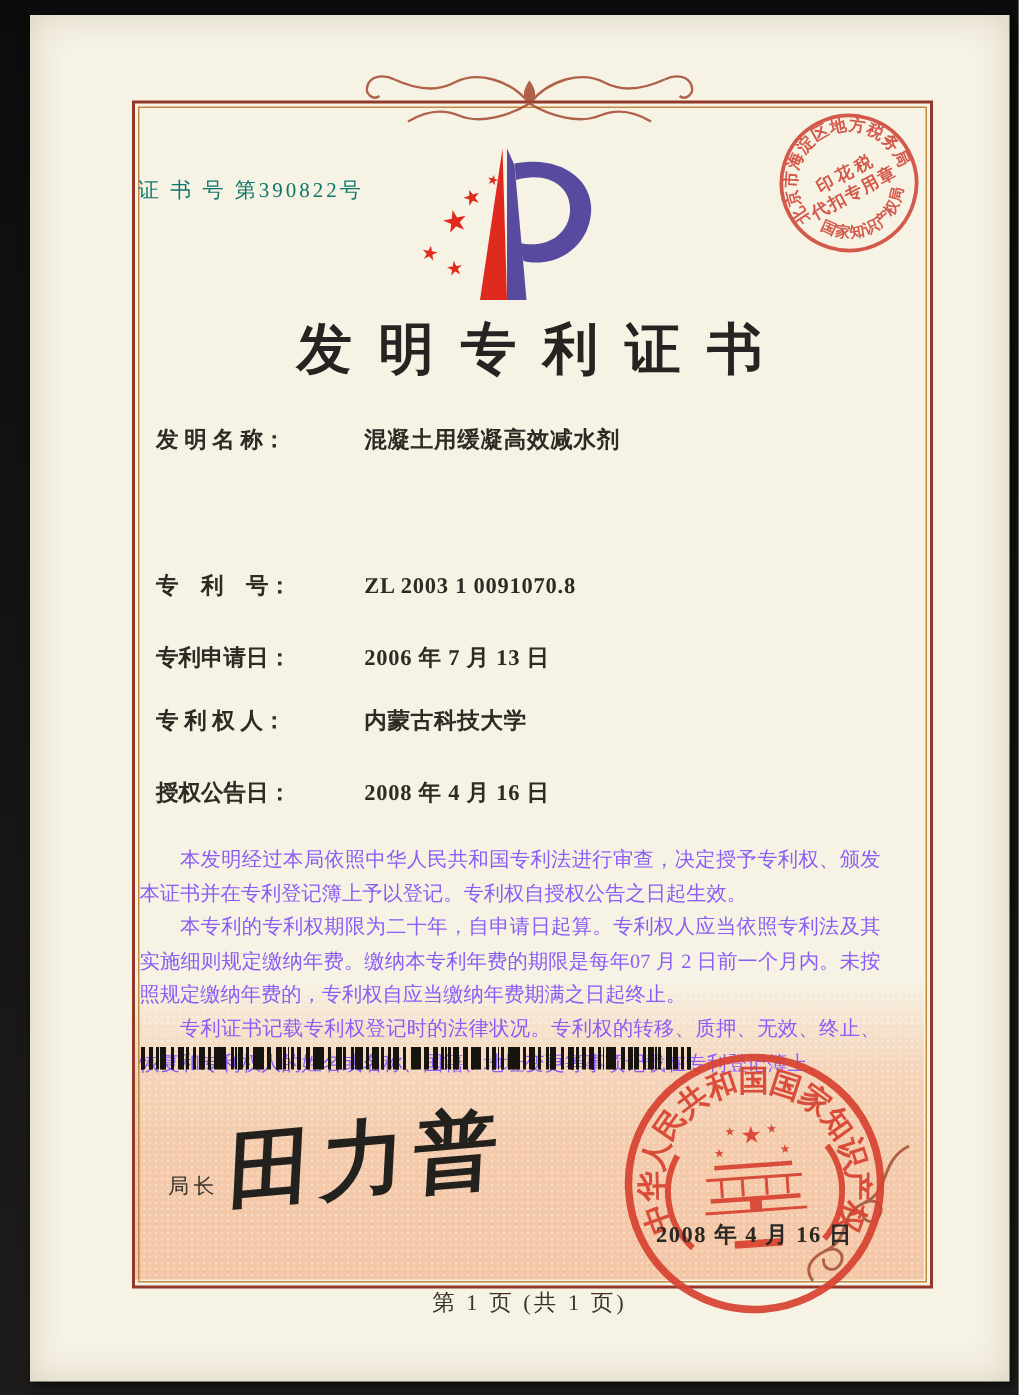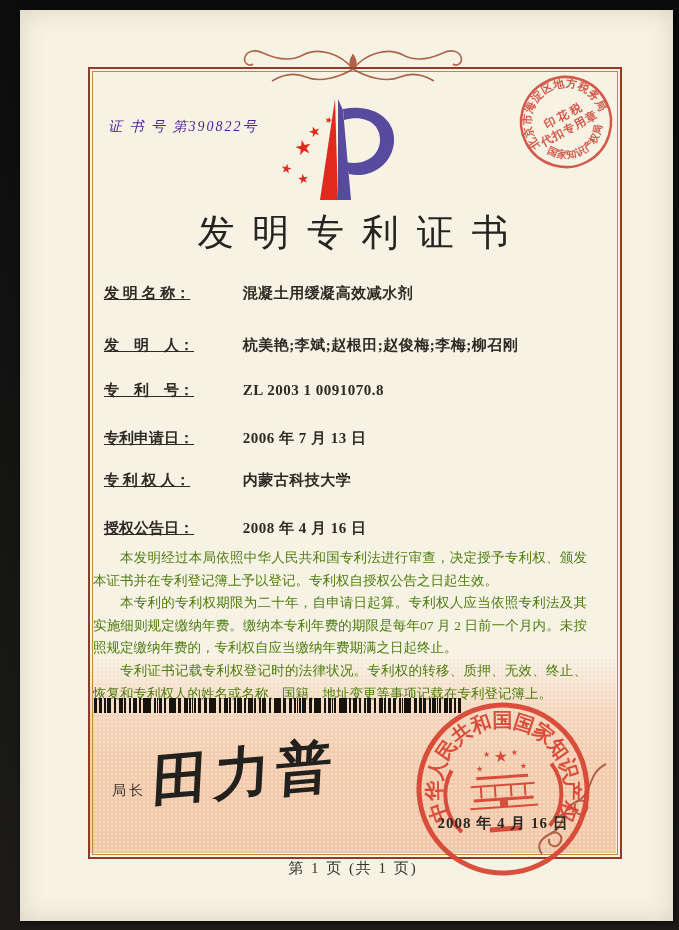--- a/index.html
+++ b/index.html
@@ -23,34 +23,34 @@
   }
   .pink-zone{
     position:absolute;left:70px;top:642px;width:526px;height:201px;z-index:1;
     background:
       radial-gradient(rgba(255,255,255,.38) .7px, rgba(255,255,255,0) 1px),
       linear-gradient(180deg, rgba(244,203,172,0) 0%, rgba(244,203,172,.75) 30%, #f4cbac 55%, #f3c6a6 100%);
     background-size:4px 4px, 100% 100%;
   }
   .abs{position:absolute;}
   .cert-no{
-    left:88px;top:108px;z-index:3;font-size:14px;letter-spacing:2px;color:#4c1d95;font-style:italic;
+    left:72px;top:108px;z-index:3;font-size:14px;letter-spacing:2px;color:#0f766e;
   }
   .logo{left:252px;top:86px;z-index:3;}
   .tax-stamp{left:496px;top:62px;z-index:4;transform:rotate(-28deg);opacity:.88;}
   .title{
     left:68px;top:198px;width:530px;z-index:3;text-align:center;
-    font-size:37px;font-weight:400;color:#262422;
+    font-size:37px;font-weight:700;color:#262422;
     letter-spacing:.48em;margin-left:.24em;
   }
   .field-row{left:84px;z-index:3;font-size:15px;color:#2e2a24;white-space:nowrap;}
-  .f-label{display:inline-block;min-width:92px;font-weight:600;text-decoration:underline;}
+  .f-label{display:inline-block;min-width:92px;font-weight:600;}
   .f-value{font-weight:600;letter-spacing:.5px;margin-left:43px;}
   .paragraphs{
-    left:73px;top:537px;width:494px;z-index:3;color:#4d7c0f;
+    left:73px;top:552px;width:494px;z-index:3;color:#8b5cf6;
     font-size:13.5px;line-height:22.6px;text-align:justify;
   }
   .paragraphs p{margin:0;text-indent:2em;}
   .barcode{
     left:74px;top:688px;width:368px;height:15px;z-index:3;
     background-image:
       repeating-linear-gradient(90deg,#17140f 0 2px,rgba(0,0,0,0) 2px 5px),
       repeating-linear-gradient(90deg,#17140f 0 1px,rgba(0,0,0,0) 1px 7px),
       repeating-linear-gradient(90deg,#17140f 0 3px,rgba(0,0,0,0) 3px 13px);
   }
@@ -128,24 +128,20 @@
         <text x="50" y="47" font-size="11.5" text-anchor="middle">印 花 税</text>
         <text x="50" y="61" font-size="11.5" text-anchor="middle" letter-spacing="1">代扣专用章</text>
       </g>
     </svg>
 
     <div class="abs title">发明专利证书</div>
 
     <div class="abs field-row" style="top:274px">
       <span class="f-label">发 明 名 称：</span>
       <span class="f-value">混凝土用缓凝高效减水剂</span>
-    </div>
-    <div class="abs field-row" style="top:326px">
-      <span class="f-label">发　明　人：</span>
-      <span class="f-value">杭美艳;李斌;赵根田;赵俊梅;李梅;柳召刚</span>
     </div>
     <div class="abs field-row" style="top:371px">
       <span class="f-label">专　利　号：</span>
       <span class="f-value">ZL 2003 1 0091070.8</span>
     </div>
     <div class="abs field-row" style="top:419px">
       <span class="f-label">专利申请日：</span>
       <span class="f-value">2006 年 7 月 13 日</span>
     </div>
     <div class="abs field-row" style="top:461px">

